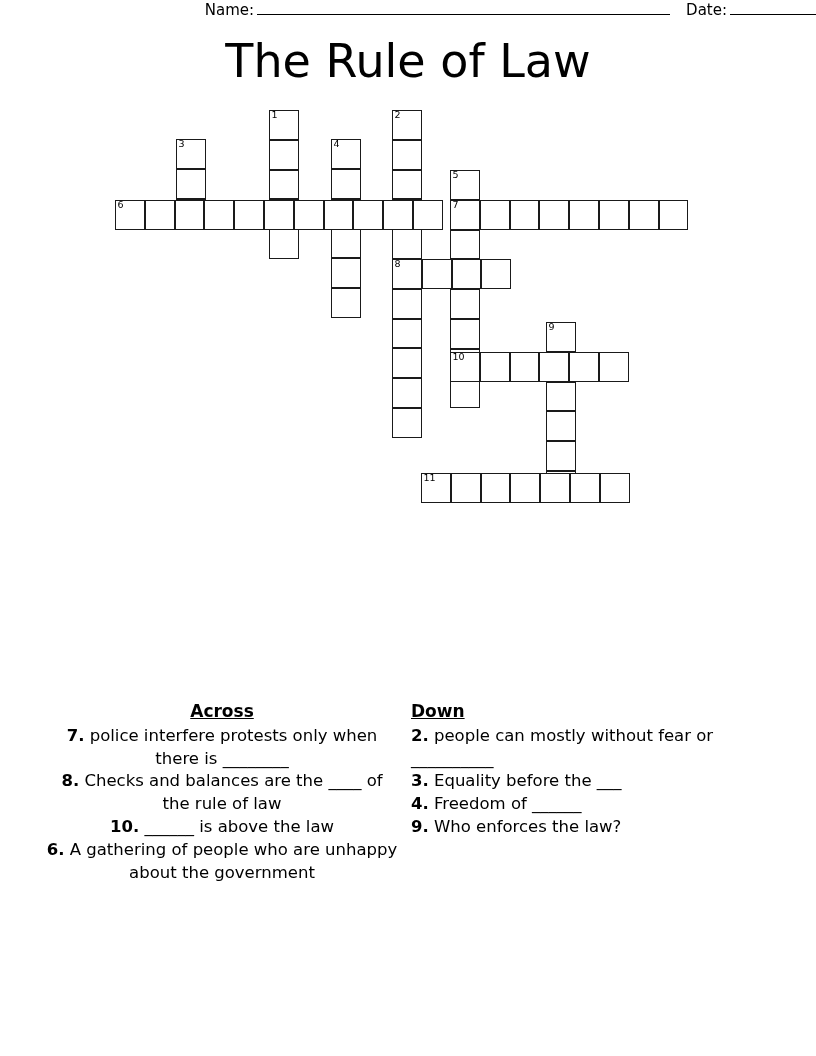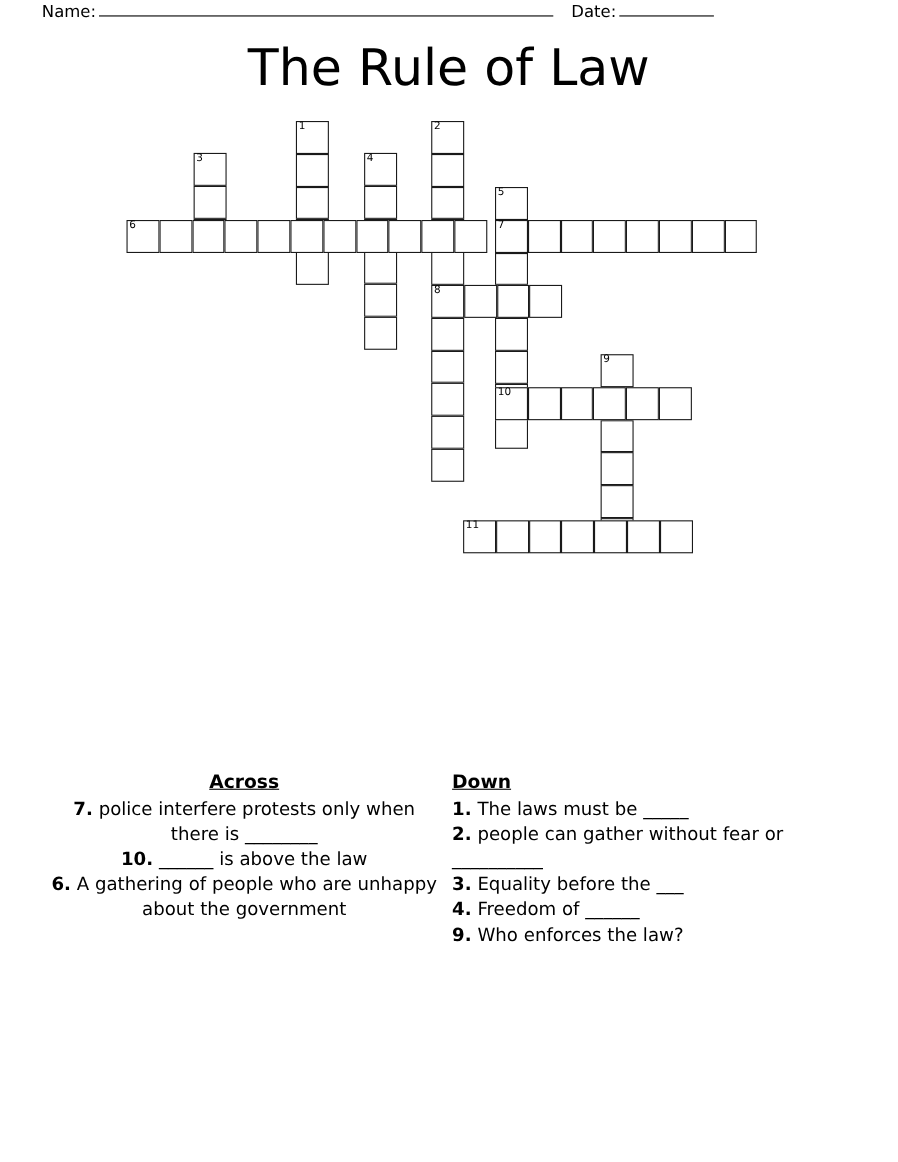--- a/index.html
+++ b/index.html
@@ -19,20 +19,21 @@
   
   #header-line {
     position: absolute;
     left: 0;
     top: 0;
     width: 816px;
     height: 24px;
     display: flex;
     align-items: baseline;
     font-size: 15px;
+    justify-content: flex-end;
   }
   #name-label {
     margin-left: 38px;
     white-space: pre;
   }
   #name-rule {
     flex: 0 0 413px;
     border-bottom: 1.5px solid #000;
     height: 14px;
     margin-left: 3px;
@@ -226,27 +227,27 @@
     <div class="xw-cell" style="left: 540.2px; top: 473px; width: 29.8px; height: 29.8px;"></div>
     <div class="xw-cell" style="left: 570px; top: 473px; width: 29.8px; height: 29.8px;"></div>
     <div class="xw-cell" style="left: 599.8px; top: 473px; width: 29.8px; height: 29.8px;"></div>
   </div>
 
 <div id="clues">
   <div class="clue-col" id="across-col">
     <div class="clue-heading">Across</div>
     <div id="across-list">
         <div class="clue-item"><span class="clue-num">7.</span><span> police interfere protests only when there is ________</span></div>
+        <div class="clue-item"><span class="clue-num">8.</span><span> Checks and balances are the ____ of the rule of law</span></div>
         <div class="clue-item"><span class="clue-num">10.</span><span> ______ is above the law</span></div>
         <div class="clue-item"><span class="clue-num">6.</span><span> A gathering of people who are unhappy about the government</span></div>
       </div>
   </div>
   <div class="clue-col" id="down-col">
     <div class="clue-heading">Down</div>
     <div id="down-list">
-        <div class="clue-item"><span class="clue-num">1.</span><span> The laws must be _____</span></div>
-        <div class="clue-item"><span class="clue-num">2.</span><span> people can gather without fear or __________</span></div>
+        <div class="clue-item"><span class="clue-num">2.</span><span> people can mostly without fear or __________</span></div>
         <div class="clue-item"><span class="clue-num">3.</span><span> Equality before the ___</span></div>
         <div class="clue-item"><span class="clue-num">4.</span><span> Freedom of ______</span></div>
         <div class="clue-item"><span class="clue-num">9.</span><span> Who enforces the law?</span></div>
       </div>
   </div>
 </div>
 
 </body></html>

